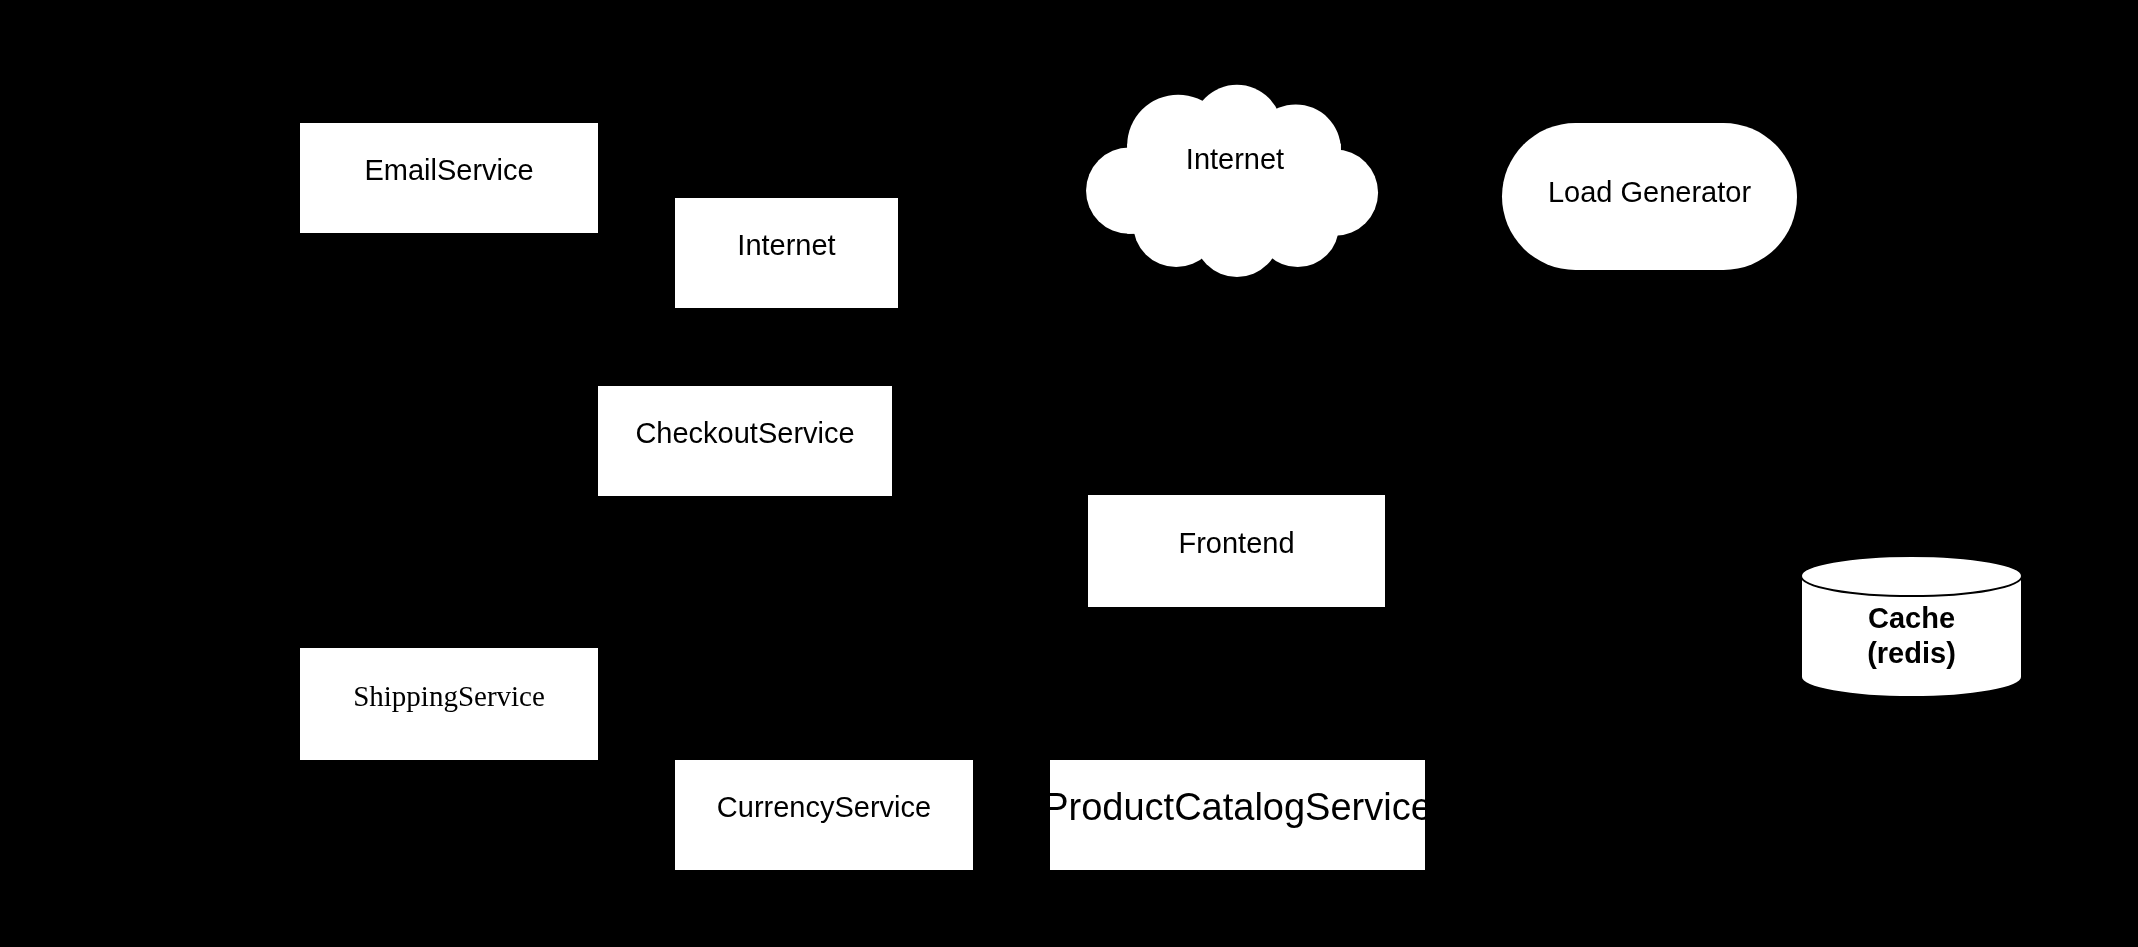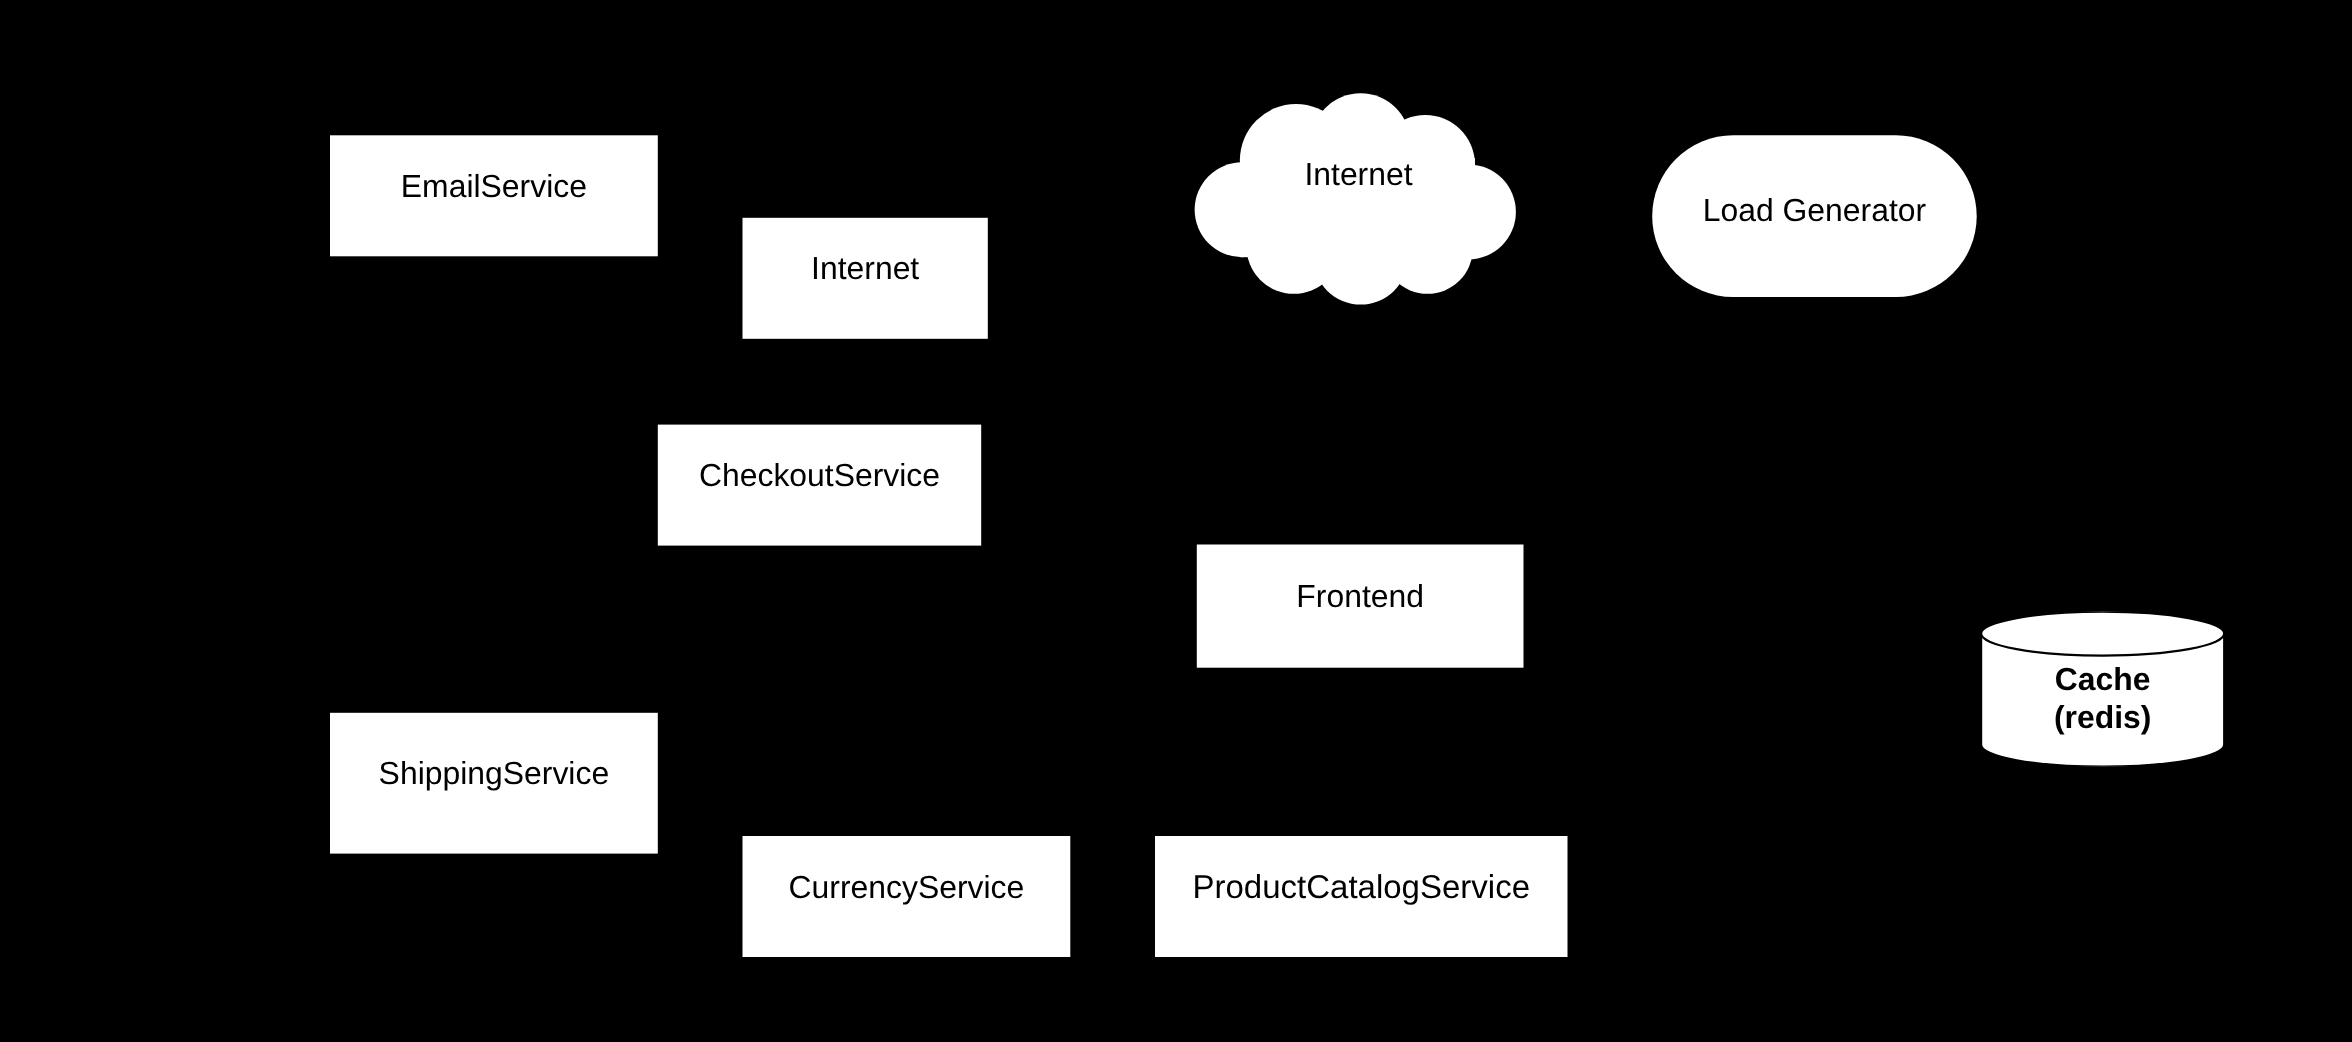--- a/index.html
+++ b/index.html
@@ -117,22 +117,22 @@
     <div class="node cylinder" style="left: 1800px; top: 556px; width: 223px; height: 141px;">
       <svg width="223" height="141" viewBox="0 0 223 141">
         <path d="M 1,20 A 110.5,20 0 0 1 222,20 L 222,121 A 110.5,20 0 0 1 1,121 Z" fill="#ffffff" stroke="#000000" stroke-width="2"></path>
         <ellipse cx="111.5" cy="20" rx="110.5" ry="20" fill="#ffffff" stroke="#000000" stroke-width="2"></ellipse>
       </svg>
       <div class="cyl-text" style="font-size: 29px; top: 44.92px;">
         <span class="t-line">Cache</span>
         <span class="t-line">(redis)</span>
       </div>
     </div>
-    <div class="node box" style="left: 300px; top: 648px; width: 298px; height: 128px;">
+    <div class="node box" style="left: 300px; top: 648px; width: 298px; height: 112px; font-family: Liberation Serif, serif;">
       <span class="label" style="font-size: 29px; transform: translateY(-8px);">ShippingService</span>
     </div>
     <div class="node box" style="left: 675px; top: 760px; width: 298px; height: 110px;">
       <span class="label" style="font-size: 29px; transform: translateY(-8px);">CurrencyService</span>
     </div>
     <div class="node box" style="left: 1050px; top: 760px; width: 375px; height: 110px;">
-      <span class="label" style="font-size: 30px; transform: translateY(-8px);">ProductCatalogService</span>
+      <span class="label" style="font-size: 38px; transform: translateY(-8px);">ProductCatalogService</span>
     </div>
   </div>
 
 </body></html>

